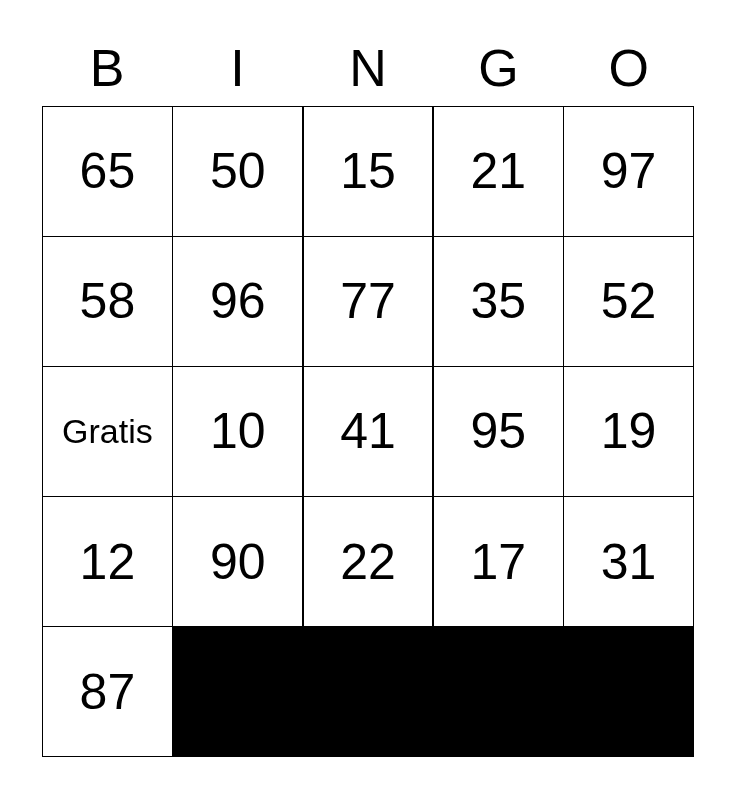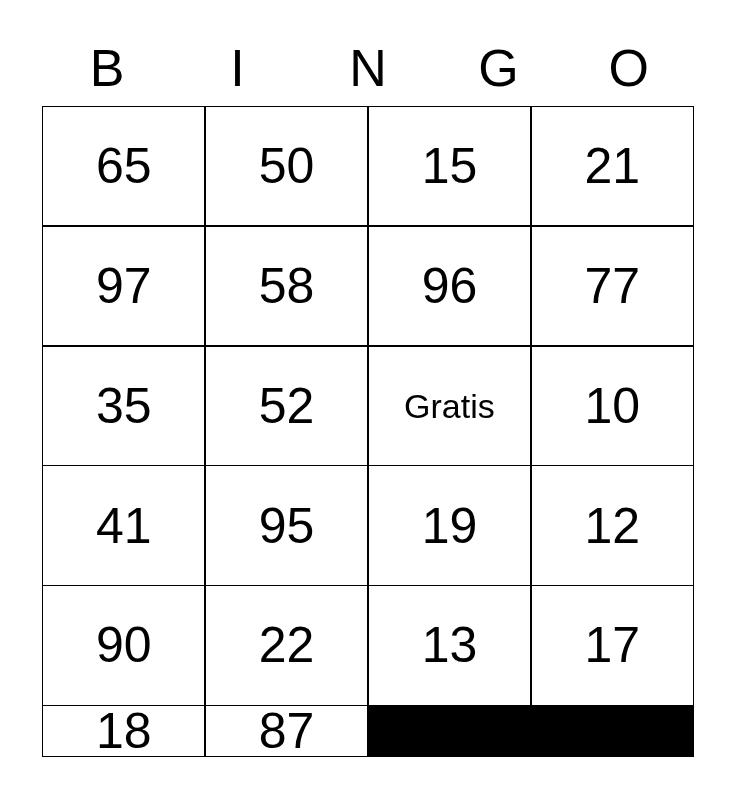--- a/index.html
+++ b/index.html
@@ -23,21 +23,21 @@
     display:grid;
     grid-template-columns:repeat(5,1fr);
     height:76px;
     align-items:center;
     justify-items:center;
     font-size:52px;
     line-height:1;
   }
   .bingo-grid{
     display:grid;
-    grid-template-columns:repeat(4,1fr);
+    grid-template-columns:repeat(5,1fr);
     grid-template-rows:repeat(5,1fr);
     width:652px;
     height:651px;
     background:var(--line);
     border:1.5px solid var(--line);
     gap:1.5px;
   }
   .bingo-cell{
     background:var(--bg);
     display:flex;
@@ -81,19 +81,18 @@
     <div class="bingo-cell free">Gratis</div>
     <div class="bingo-cell">10</div>
     <div class="bingo-cell">41</div>
 
     <div class="bingo-cell">95</div>
     <div class="bingo-cell">19</div>
     <div class="bingo-cell">12</div>
     <div class="bingo-cell">90</div>
     <div class="bingo-cell">22</div>
 
-    <div class="bingo-cell">13</div>
     <div class="bingo-cell">17</div>
-    <div class="bingo-cell">18</div>
+    <div class="bingo-cell">31</div>
     <div class="bingo-cell">87</div>
   </div>
 
 </div>
 
 </body></html>

